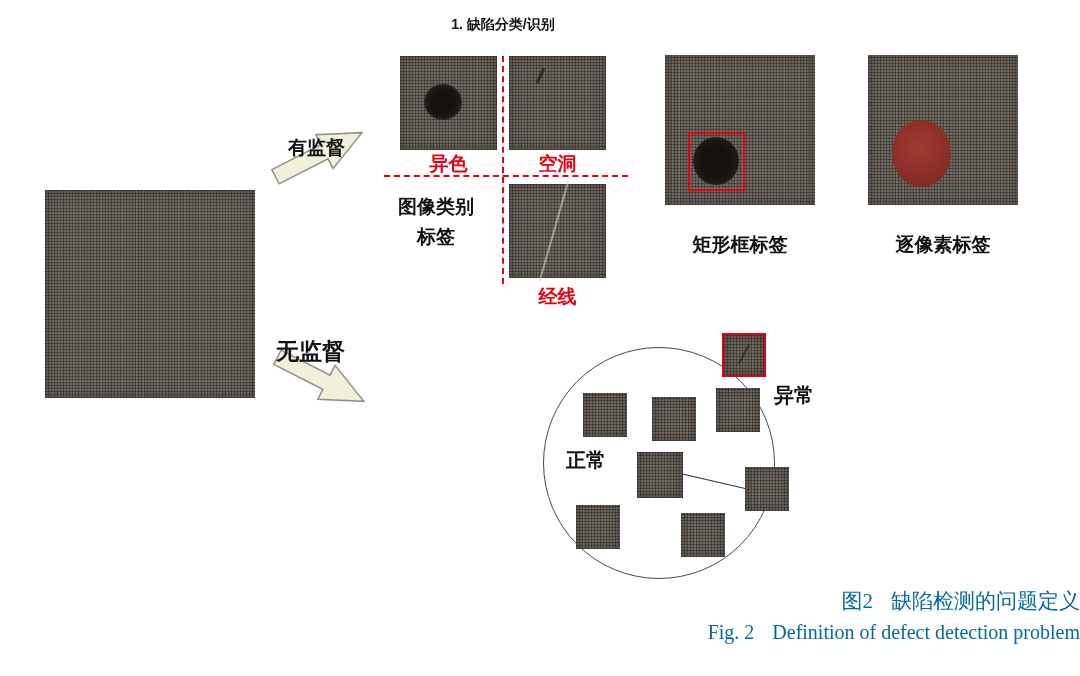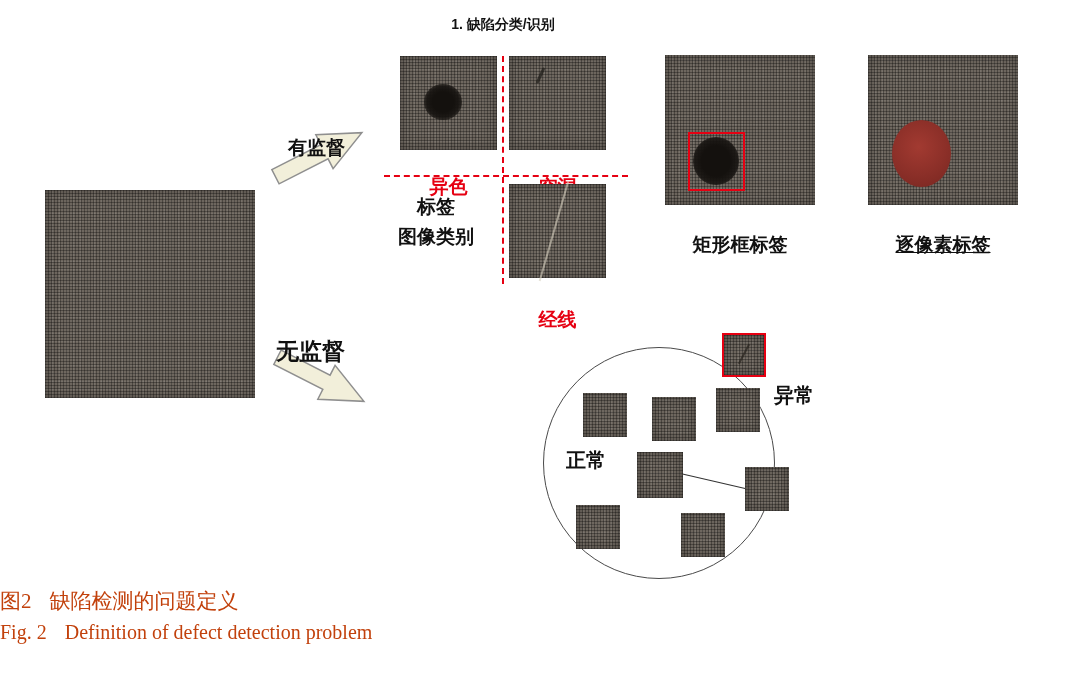--- a/index.html
+++ b/index.html
@@ -15,21 +15,21 @@
     background-image:
       repeating-linear-gradient(90deg, rgba(0,0,0,.30) 0 1px, transparent 1px 3px),
       repeating-linear-gradient(0deg,  rgba(0,0,0,.30) 0 1px, transparent 1px 3px),
       repeating-linear-gradient(90deg, rgba(255,255,255,.07) 0 1px, transparent 1px 7px),
       repeating-linear-gradient(0deg,  rgba(255,255,255,.06) 0 1px, transparent 1px 8px);
     box-shadow: inset 0 0 14px rgba(0,0,0,.28);
   }
 
   .lbl { position:absolute; color:#111; font-weight:700; white-space:nowrap; }
   .center { text-align:center; white-space:normal; }
-  .red { color: var(--red, #e60012); margin-top: 23px; }
+  .red { color: var(--red, #e60012); }
 
   
   .src      { left:45px;  top:190px; width:210px; height:208px; }
   .src-lbl  { left:45px;  top:413px; width:210px; font-size:20px; }
 
   
   .arrow { position:absolute; overflow:visible; }
   .arrow polygon { fill: var(--arrowfill, #f2efda); stroke:#8f8f8f; stroke-width:1.5; }
   .arrow-sup   { left:270px; top:132px; width:100px; height:44px; transform:rotate(-27deg); }
   .arrow-unsup { left:272px; top:358px; width:100px; height:44px; transform:rotate(27deg); }
@@ -62,42 +62,42 @@
     border: 2.5px solid var(--red, #e60012); }
   .spot-b { position:absolute; left:3px; top:3px; width:46px; height:48px; border-radius:50%;
     background: radial-gradient(ellipse at center, #14110e 0 45%, rgba(22,19,16,.9) 65%, rgba(60,54,46,0) 100%); }
   .lbl2 { left:665px; top:232px; width:150px; font-size:19px; }
 
   
   .t3   { left:858px; top:16px;  width:150px; font-size:19px; }
   .img3 { left:868px; top:55px;  width:150px; height:150px; }
   .blob { position:absolute; left:24px; top:65px; width:59px; height:67px; border-radius:50%;
     background: radial-gradient(circle at 45% 40%, #a23a31 0%, var(--blob, #8b2f28) 55%, #772620 100%); }
-  .lbl3 { left:868px; top:232px; width:150px; font-size:19px;text-decoration:underline; }
+  .lbl3 { left:868px; top:232px; width:150px; font-size:19px; }
 
   
   .circle { left:543px; top:347px; width:232px; height:232px; border:1.6px solid #4a4a4a; border-radius:50%; background:transparent; }
   .normal-lbl { left:566px; top:447px; font-size:20px; }
   .patch { width:44px; height:44px; }
   .pA { left:583px; top:393px; }
   .pB { left:652px; top:397px; }
   .pC { left:716px; top:388px; }
   .pD { left:637px; top:452px; width:46px; height:46px; }
   .pE { left:576px; top:505px; }
   .pF { left:681px; top:513px; }
   .pG { left:745px; top:467px; }
   .link-line { left:676px; top:472px; width:82px; height:0; border-top:1.6px solid #333;
     transform: rotate(13deg); transform-origin:left center; }
   .abn { left:722px; top:333px; width:44px; height:44px; border:2.5px solid var(--red, #e60012); }
   .abn-scratch { position:absolute; left:19px; top:8px; width:2px; height:22px;
     background: rgba(40,36,30,.7); transform: rotate(28deg); }
   .abn-lbl { left:774px; top:341px; font-size:20px;margin-top:41px; }
 
   
-  .cap { left:0; width:1080px; text-align:left; color:#c2410c; font-weight:400;
+  .cap { left:0; width:1080px; text-align:right; color:#0369a1; font-weight:400;
     font-family:"Liberation Serif", serif; white-space:nowrap; }
   .cap-zh { top:587px; font-size:21px; }
   .cap-en { top:621px; font-size:20px; }
   .cap-gap { display:inline-block; width:18px; }
 </style>
 </head>
 <body>
 
 <div class="figure">
 
@@ -118,22 +118,22 @@
     <div class="spot-a"></div>
   </div>
   <div class="abs fabric imgB">
     <div class="scratch"></div>
   </div>
   <div class="lbl red lblA center">异色</div>
   <div class="lbl red lblB center">空洞</div>
   <div class="abs dash-h"></div>
   <div class="abs dash-v"></div>
   <div class="lbl tag-lbl center">
+    <div>图像类别</div>
     <div>标签</div>
-    <div>图像类别</div>
   </div>
   <div class="abs fabric imgC">
     <div class="warpline"></div>
   </div>
   <div class="lbl red lblC center">经线</div>
 
   <div class="abs fabric img2">
     <div class="bbox">
       <div class="spot-b"></div>
     </div>

